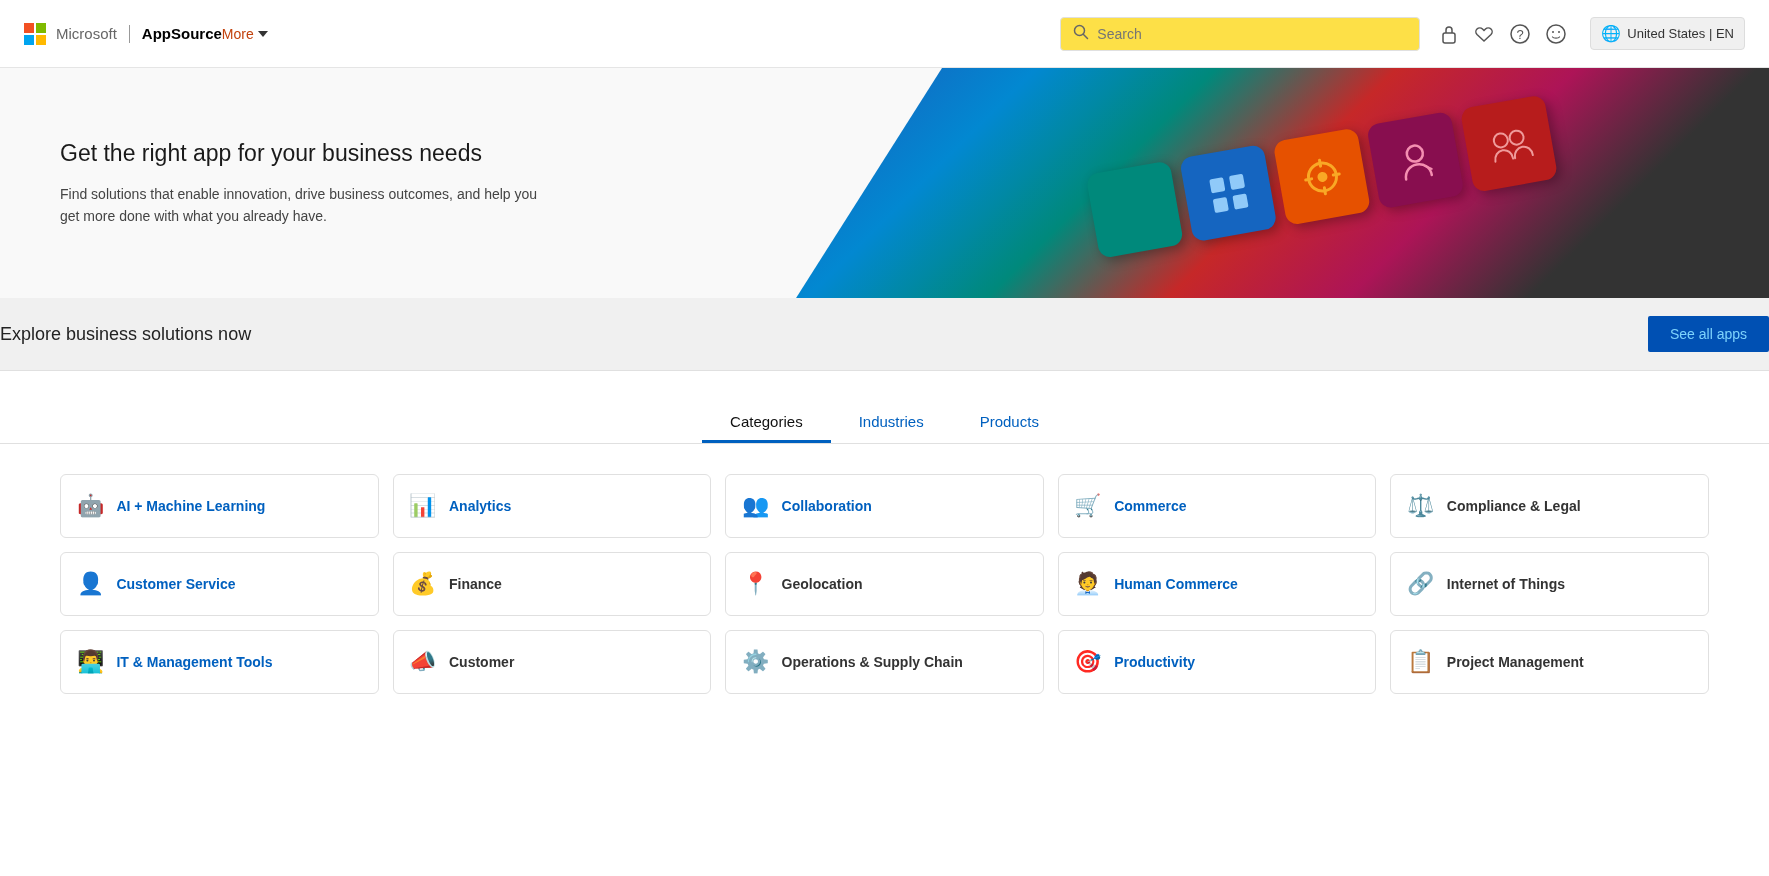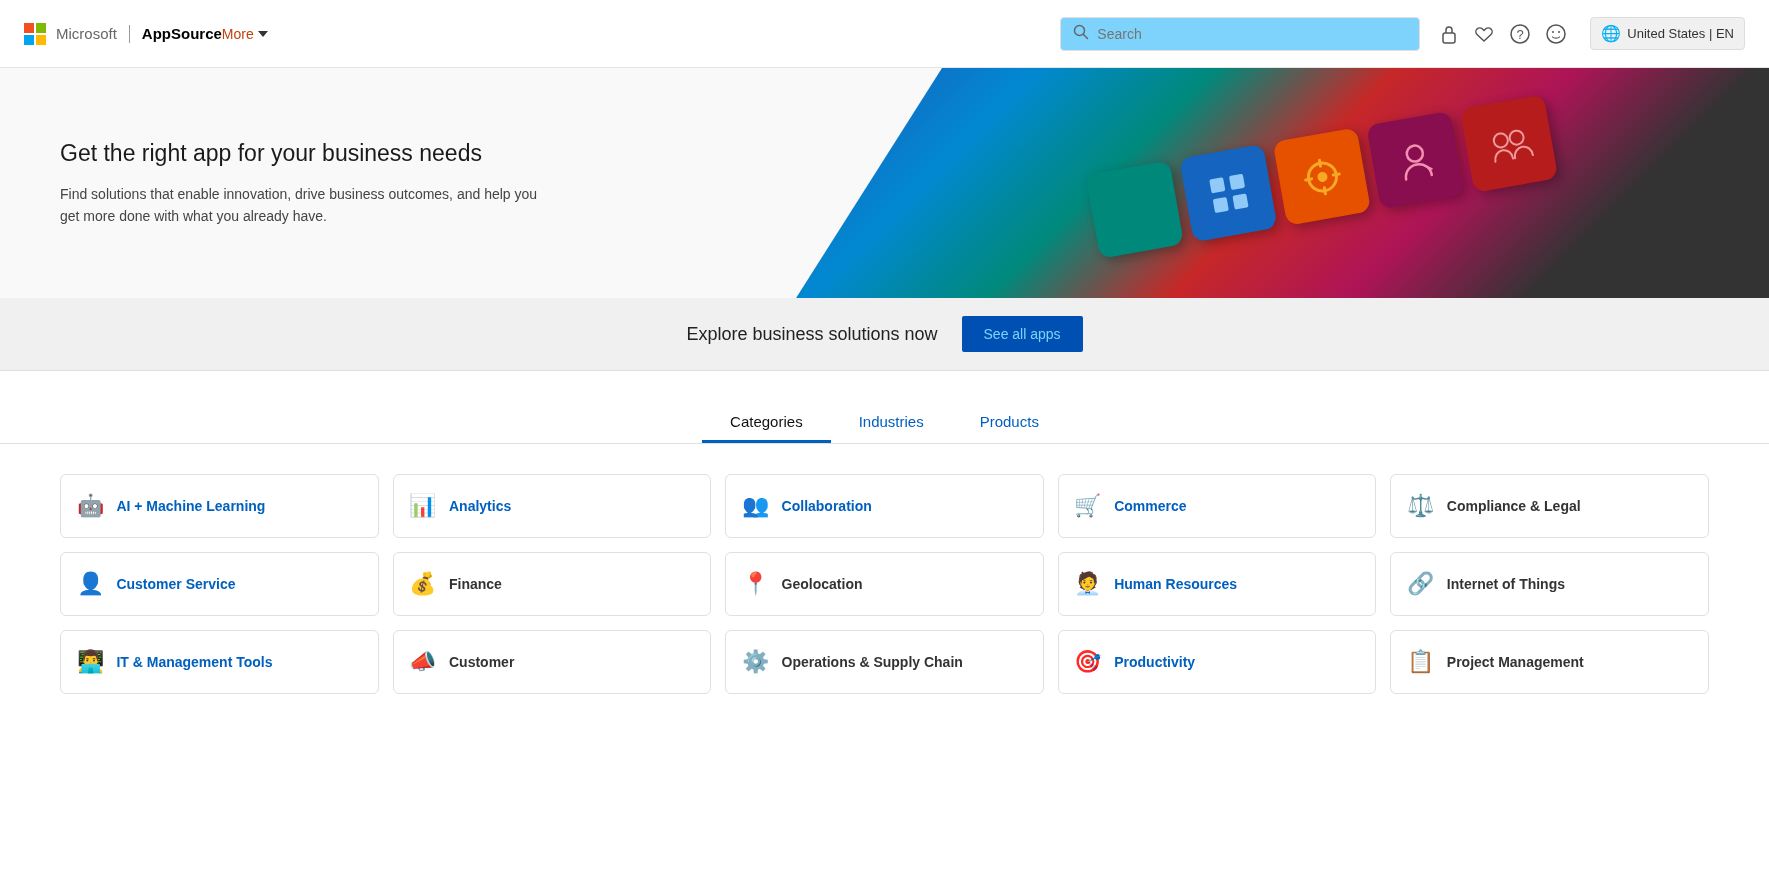--- a/index.html
+++ b/index.html
@@ -65,21 +65,21 @@
       width: 10px;
       height: 6px;
       border-left: 5px solid transparent;
       border-right: 5px solid transparent;
       border-top: 6px solid #333;
     }
     .header-search {
       margin-left: auto;
       display: flex;
       align-items: center;
-      background: #7dd3fc;
+      background: #fde047;
       border: 1px solid #e0e0e0;
       border-radius: 4px;
       padding: 6px 12px;
       width: 360px;
       gap: 8px;
     }
     .header-search input {
       border: none;
       background: transparent;
       outline: none;
@@ -179,21 +179,21 @@
     .key-blue { background: #1565c0; }
     .key-amber { background: #e65100; color: #f9a825; }
     .key-pink { background: #880e4f; color: #f06292; }
     .key-red { background: #b71c1c; color: #ef9a9a; }
 
     
     .explore-bar {
       background: #f0f0f0;
       display: flex;
       align-items: center;
-      justify-content: center;
+      justify-content: space-between;
       gap: 24px;
       padding: 18px 0;
       border-bottom: 1px solid #e0e0e0;
     }
     .explore-text {
       font-size: 18px;
       color: #222;
     }
     .see-all-btn {
       background: #0050b3;
@@ -419,21 +419,21 @@
       <div class="category-card">
         <span class="category-icon">💰</span>
         <span class="category-label dark">Finance</span>
       </div>
       <div class="category-card">
         <span class="category-icon">📍</span>
         <span class="category-label dark">Geolocation</span>
       </div>
       <div class="category-card">
         <span class="category-icon">🧑‍💼</span>
-        <span class="category-label">Human Resources</span>
+        <span class="category-label">Human Commerce</span>
       </div>
       <div class="category-card">
         <span class="category-icon">🔗</span>
         <span class="category-label dark">Internet of Things</span>
       </div>
       <div class="category-card">
         <span class="category-icon">👨‍💻</span>
         <span class="category-label">IT &amp; Management Tools</span>
       </div>
       <div class="category-card">

